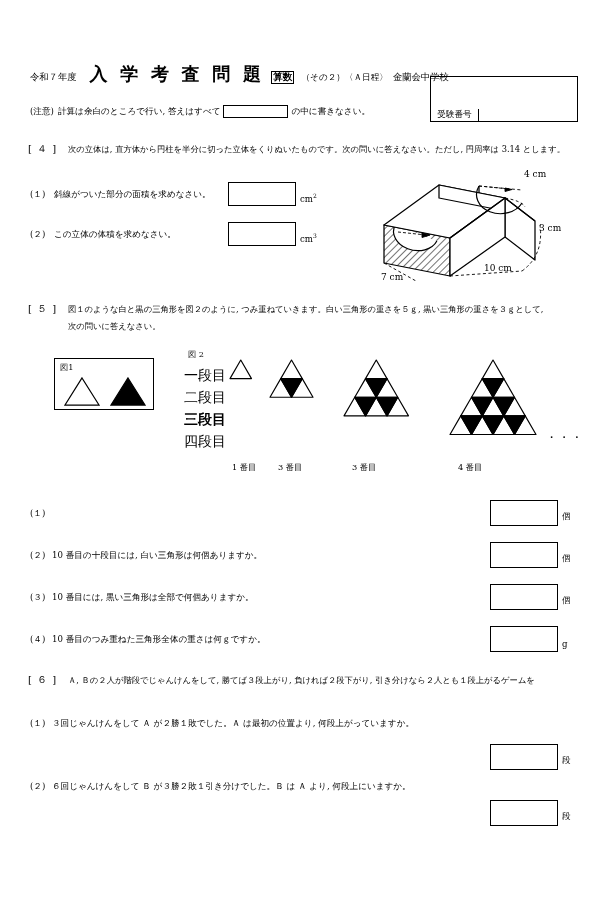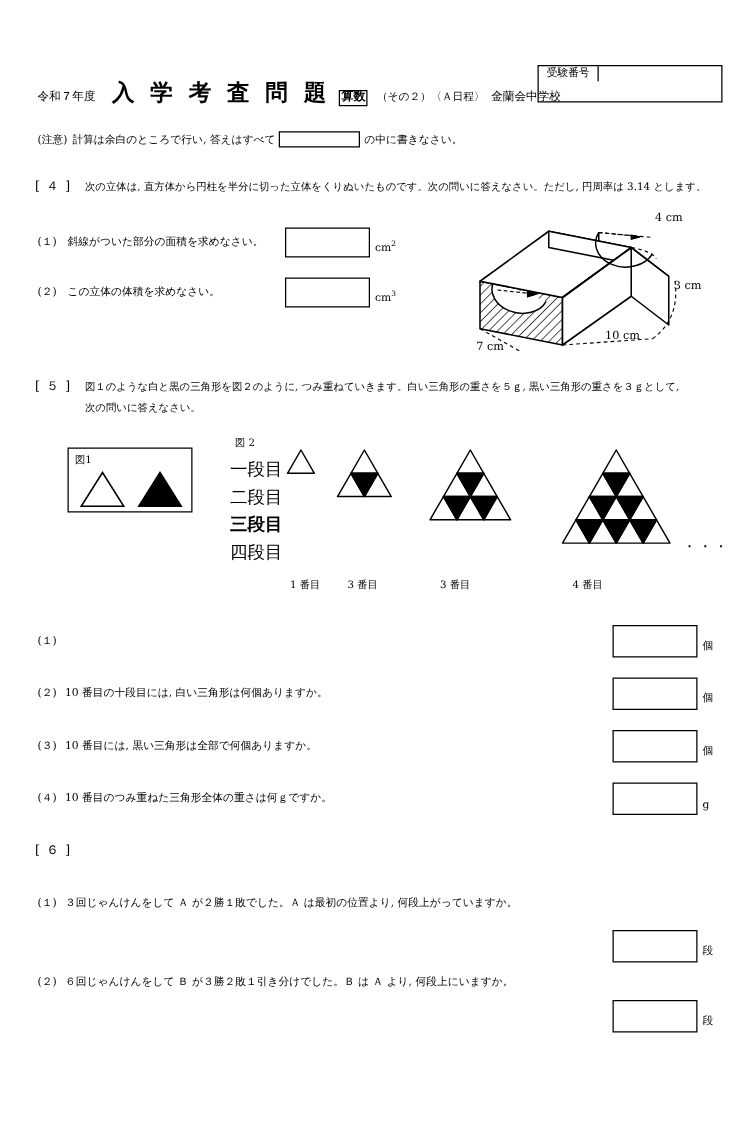--- a/index.html
+++ b/index.html
@@ -34,25 +34,25 @@
   .hdr-main  { font-size: 18px; font-weight: bold; letter-spacing: 3.2px; text-align: right; }
   .hdr-subject {
     font-size: 9.6px; font-weight: bold;
     border: 1.1px solid #000; padding: 0px 1px 1px 1px; margin: 0 2px;
     display: inline-block; line-height: 1.05;
   }
   .hdr-tail { font-size: 8.6px; }
   .hdr-school { font-size: 9.3px; }
 
   #exam-number-box {
-    position: absolute; left: 430px; top: 52px;
-    width: 148px; height: 30px;
+    position: absolute; left: 430px; top: 76px;
+    width: 148px; height: 46px;
     border: 1.1px solid #000;
     box-sizing: border-box;
-    display: flex; align-items: flex-start;
+    display: flex; align-items: flex-end;
   }
   #exam-number-label {
     width: 47px; border-right: 1.1px solid #000;
     display: flex; align-items: center; justify-content: center;
     font-size: 8.6px;
   }
   #exam-number-field { flex: 1; }
 
   
   #note-row { position: absolute; left: 30px; top: 105px; display: flex; align-items: flex-end; }
@@ -270,20 +270,21 @@
   <div class="t fs85 serif" style="left:52px; top:593px;">10 番目には, 黒い三角形は全部で何個ありますか。</div>
   <div class="ans-box" style="left:490px; top:584px; width:68px; height:26px;"></div>
   <div class="ans-unit serif" style="left:562px; top:595px;">個</div>
 
   <div class="t fs85 serif" style="left:30px; top:635px;">(４)</div>
   <div class="t fs85 serif" style="left:52px; top:635px;">10 番目のつみ重ねた三角形全体の重さは何ｇですか。</div>
   <div class="ans-box" style="left:490px; top:626px; width:68px; height:26px;"></div>
   <div class="ans-unit serif" style="left:562px; top:639px;">g</div>
 
   <div class="prob-tag serif" style="left:28px; top:673px;">[ ６ ]</div>
+  <div class="prob-body serif" style="left:68px; top:675px;">Ａ, Ｂの２人が階段でじゃんけんをして, 勝てば３段上がり, 負ければ２段下がり, 引き分けなら２人とも１段上がるゲームを</div>
 
   <div class="t fs85 serif" style="left:30px; top:719px;">(１)</div>
   <div class="t fs85 serif" style="left:52px; top:719px;">３回じゃんけんをして Ａ が２勝１敗でした。Ａ は最初の位置より, 何段上がっていますか。</div>
   <div class="ans-box" style="left:490px; top:744px; width:68px; height:26px;"></div>
   <div class="ans-unit serif" style="left:562px; top:755px;">段</div>
 
   <div class="t fs85 serif" style="left:30px; top:782px;">(２)</div>
   <div class="t fs85 serif" style="left:52px; top:782px;">６回じゃんけんをして Ｂ が３勝２敗１引き分けでした。Ｂ は Ａ より, 何段上にいますか。</div>
   <div class="ans-box" style="left:490px; top:800px; width:68px; height:26px;"></div>
   <div class="ans-unit serif" style="left:562px; top:811px;">段</div>

